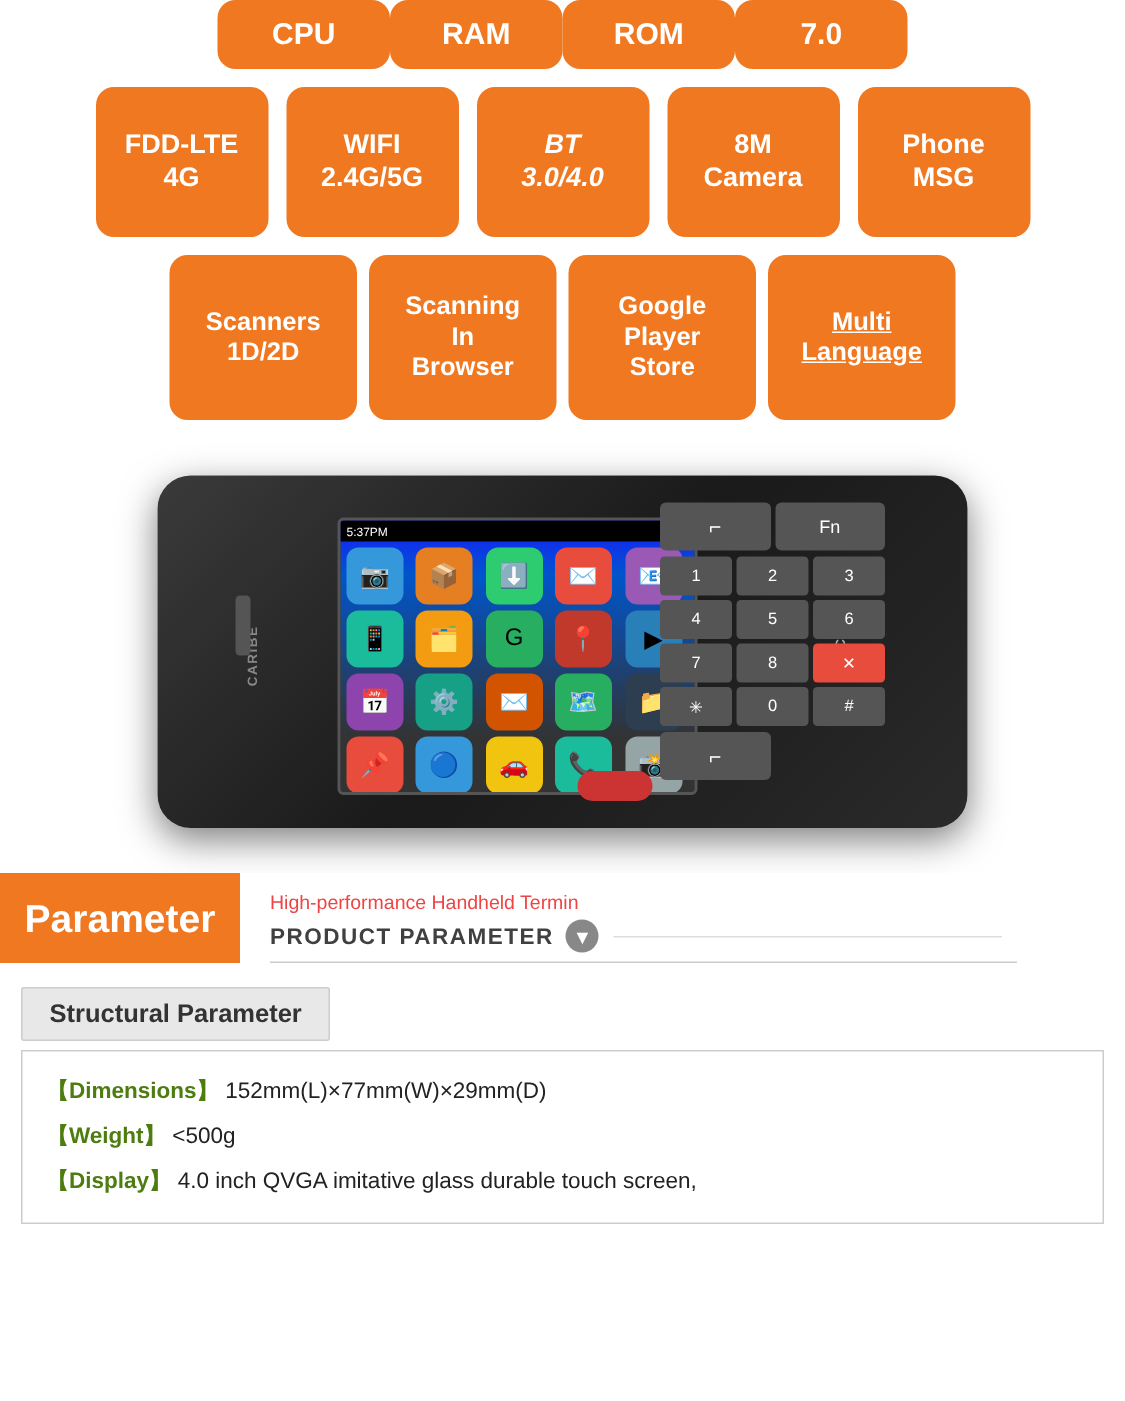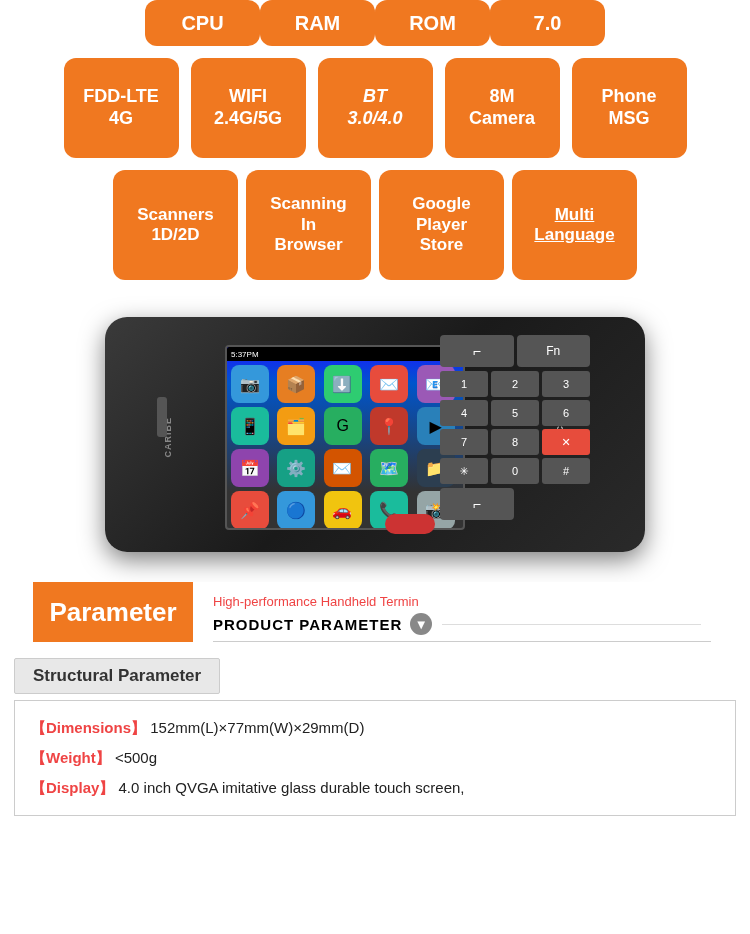--- a/index.html
+++ b/index.html
@@ -63,21 +63,20 @@
       align-items: flex-end;
       padding: 10px 20px 20px;
       background: #fff;
     }
 
     
     .parameter-section {
       width: 688px;
       background: #fff;
       position: relative;
-      margin-left: 33px;
     }
 
     .parameter-header {
       display: flex;
       align-items: stretch;
       height: 60px;
     }
 
     .parameter-label {
       background: #f07820;
@@ -101,21 +100,21 @@
 
     .parameter-subtitle {
       color: #ef4444;
       font-size: 13px;
       text-align: left;
       padding-right: 10px;
       padding-bottom: 4px;
     }
 
     .product-parameter-text {
-      color: #000000;
+      color: #404040;
       font-size: 15px;
       letter-spacing: 1px;
       font-weight: bold;
     }
 
     .chevron-icon {
       width: 22px;
       height: 22px;
       background: #888;
       border-radius: 50%;
@@ -154,21 +153,21 @@
       border: 1px solid #ccc;
       padding: 12px 16px;
       margin-top: 6px;
       font-size: 15px;
       line-height: 2;
       color: #222;
     }
 
     .param-key {
       font-weight: bold;
-      color: #ef4444;
+      color: #4d7c0f;
     }
 
     .param-row {
       display: block;
     }
 
     
     .device-illus {
       position: relative;
       width: 640px;

